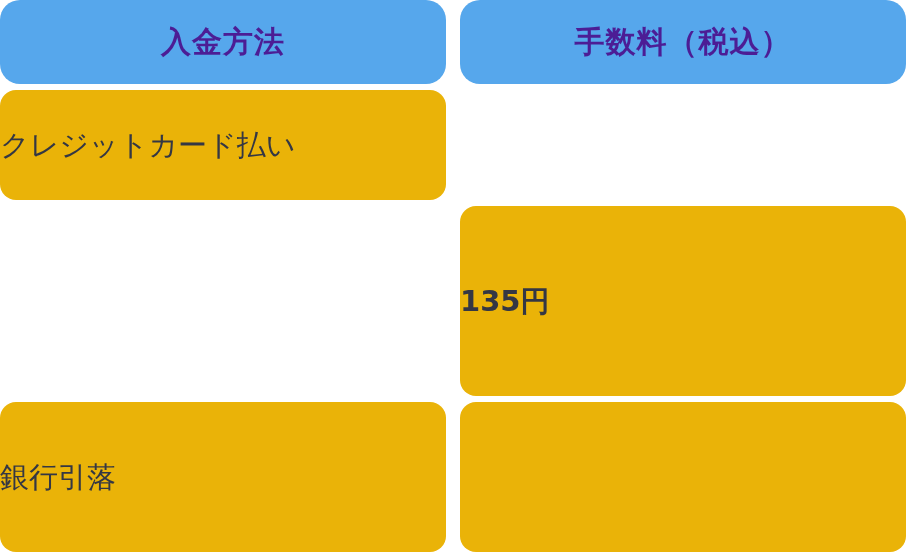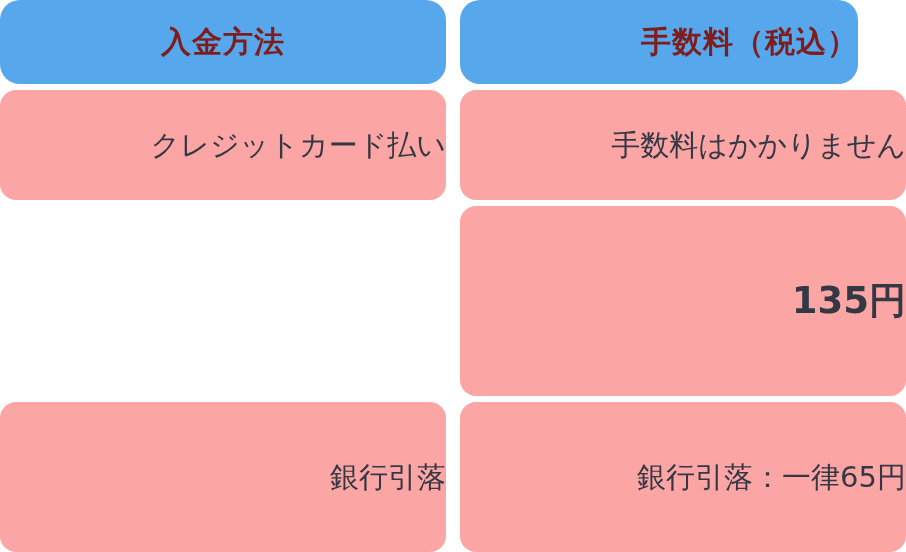--- a/index.html
+++ b/index.html
@@ -25,55 +25,55 @@
       top: 0;
       width: 906px;
       height: 84px;
     }
     .header-cell {
       position: absolute;
       top: 0;
       height: 84px;
       background: #56a7ec;
       border-radius: 20px;
-      color: #7f1d1d;
+      color: #4c1d95;
       font-weight: bold;
       font-size: 30px;
       display: flex;
       align-items: center;
       justify-content: center;
       letter-spacing: 1px;
     }
     .header-cell.col1 { left: 0; width: 446px; }
-    .header-cell.col2 { left: 460px; width: 398px; justify-content: flex-end; }
+    .header-cell.col2 { left: 460px; width: 446px; }
 
     .row {
       position: absolute;
       left: 0;
       width: 906px;
     }
     .cell {
       position: absolute;
       top: 0;
       height: 100%;
       display: flex;
       flex-direction: column;
-      align-items: flex-end;
+      align-items: flex-start;
       justify-content: center;
       text-align: center;
       font-size: 29px;
       line-height: 56px;
       border-radius: 16px;
-      background: #fca5a5;
+      background: #eab308;
     }
     .cell.col1 { left: 0; width: 446px; }
     .cell.col2 { left: 460px; width: 446px; }
     .cell .bold {
       font-weight: bold;
-      font-size: 37px;
+      font-size: 29px;
       line-height: 56px;
     }
     .row1 { top: 90px; height: 110px; }
     .row2 { top: 206px; height: 190px; }
     .row3 { top: 402px; height: 150px; }
   </style>
 </head>
 <body>
 
 <div class="table">
@@ -84,33 +84,29 @@
     </div>
     <div class="header-cell col2">
       <span>手数料（税込）</span>
     </div>
   </div>
 
   <div class="row row1">
     <div class="cell col1">
       <span>クレジットカード払い</span>
     </div>
-    <div class="cell col2">
-      <span>手数料はかかりません</span>
-    </div>
   </div>
 
   <div class="row row2">
     <div class="cell col2">
       <span class="bold">135円</span>
     </div>
   </div>
 
   <div class="row row3">
     <div class="cell col1">
       <span>銀行引落</span>
     </div>
     <div class="cell col2">
-      <span>銀行引落：一律65円</span>
     </div>
   </div>
 
 </div>
 
 </body></html>

